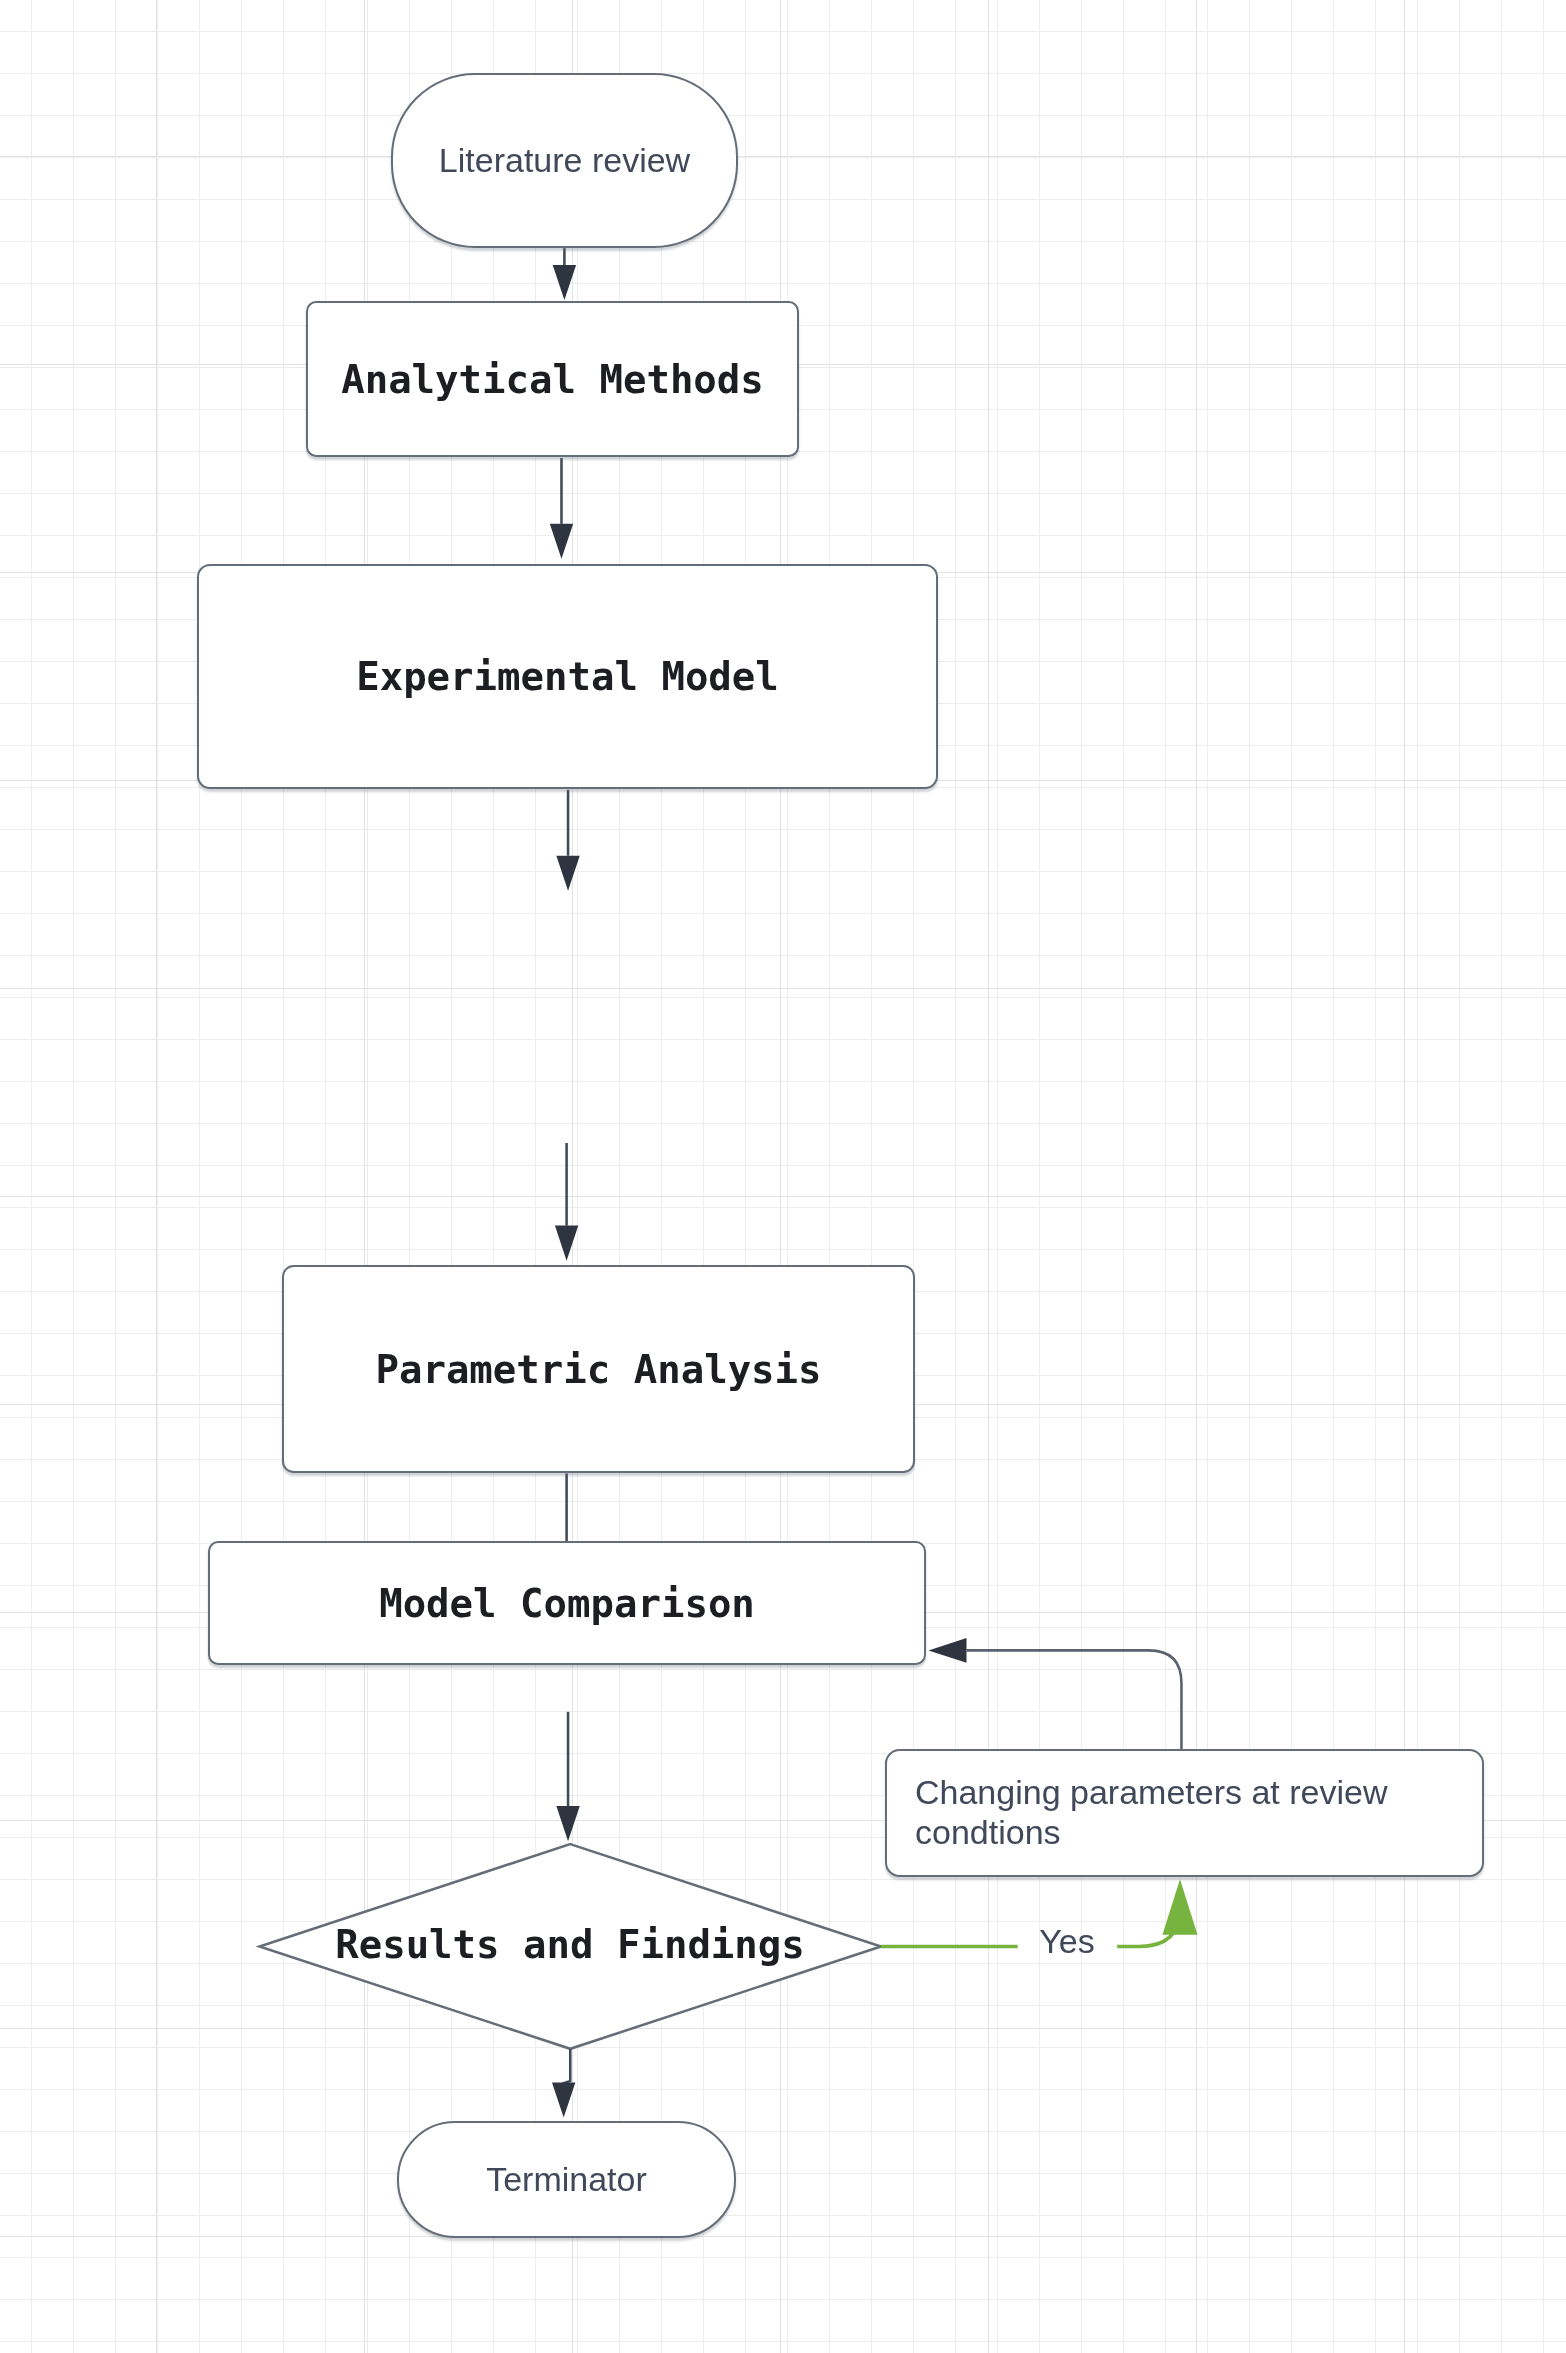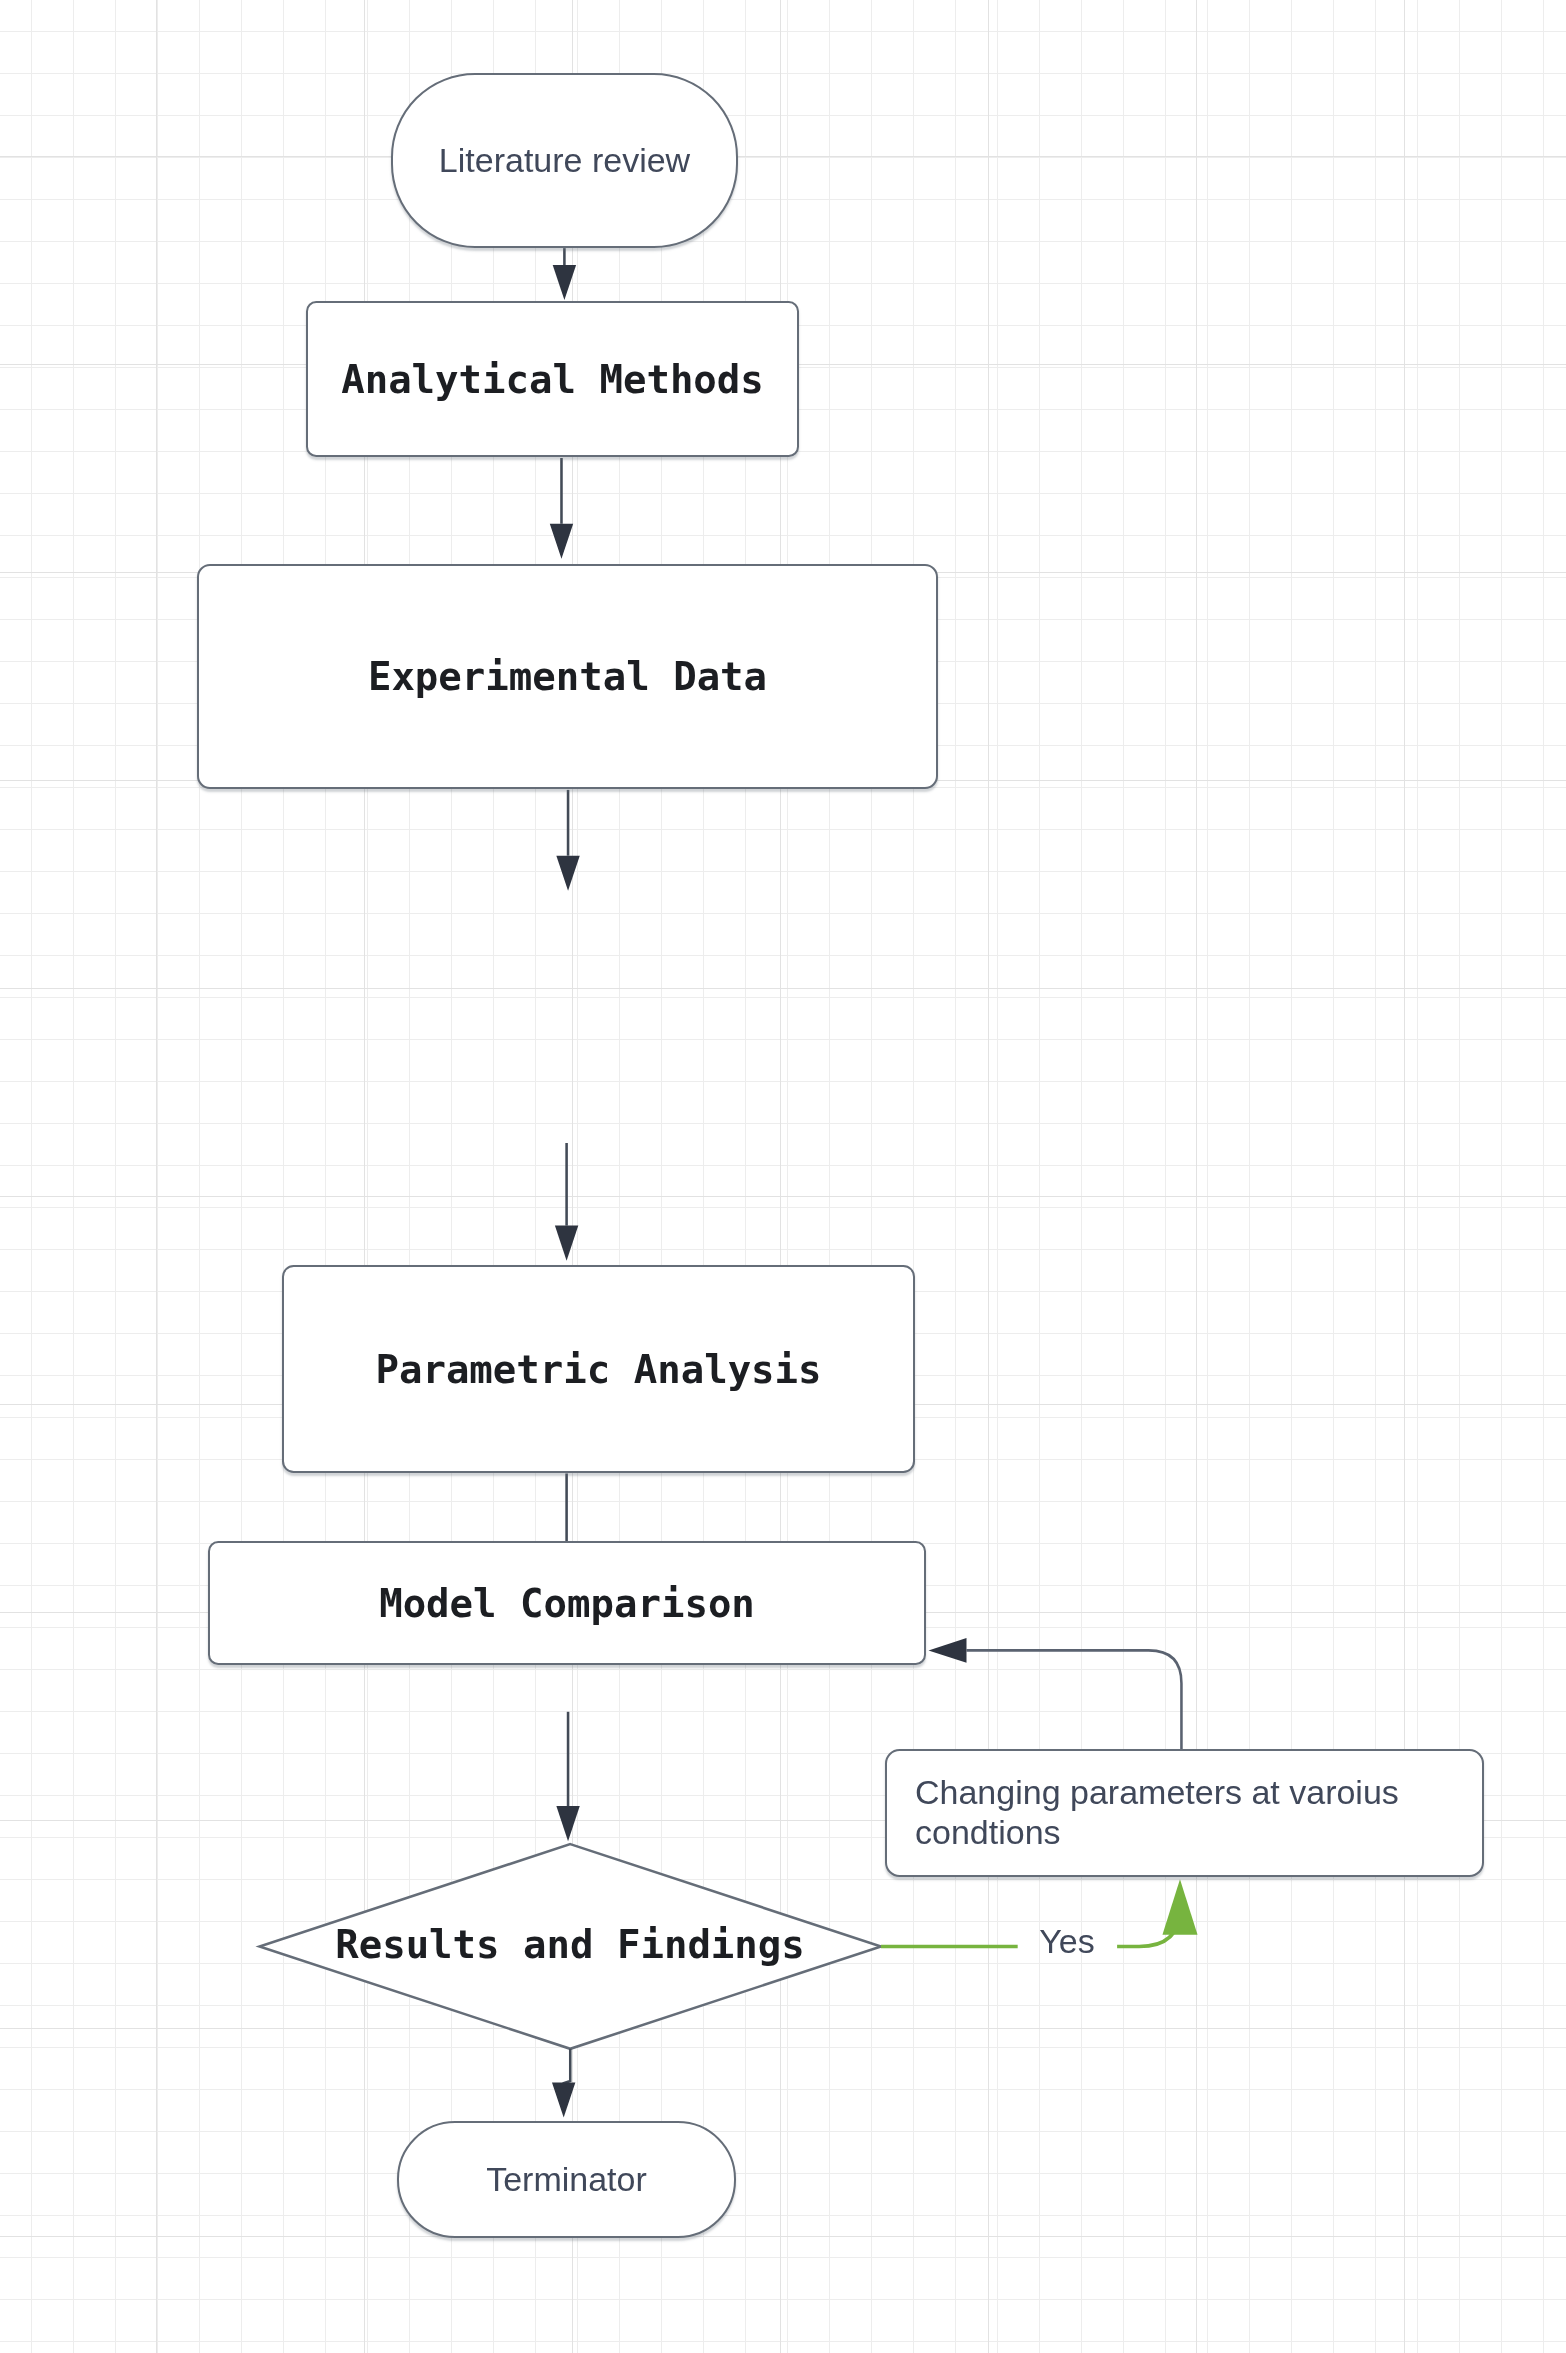--- a/index.html
+++ b/index.html
@@ -128,38 +128,38 @@
 
   <div class="node" id="node-literature">
     <span class="sans-label">Literature review</span>
   </div>
 
   <div class="node" id="node-analytical">
     <span class="mono-label">Analytical Methods</span>
   </div>
 
   <div class="node" id="node-experimental">
-    <span class="mono-label">Experimental Data</span>
+    <span class="mono-label">Experimental Model</span>
   </div>
 
 
   <div class="node" id="node-parametric">
     <span class="mono-label">Parametric Analysis</span>
   </div>
 
   <div class="node" id="node-model">
     <span class="mono-label">Model Comparison</span>
   </div>
 
   <div id="label-decision">
     <span class="mono-label">Results and Findings</span>
   </div>
 
   <div class="node" id="node-changing">
-    <span class="sans-label">Changing parameters at varoius condtions</span>
+    <span class="sans-label">Changing parameters at review condtions</span>
   </div>
 
   <div class="node" id="node-terminator">
     <span class="sans-label">Terminator</span>
   </div>
 
   <div id="label-yes">Yes</div>
 
 </div>
 

